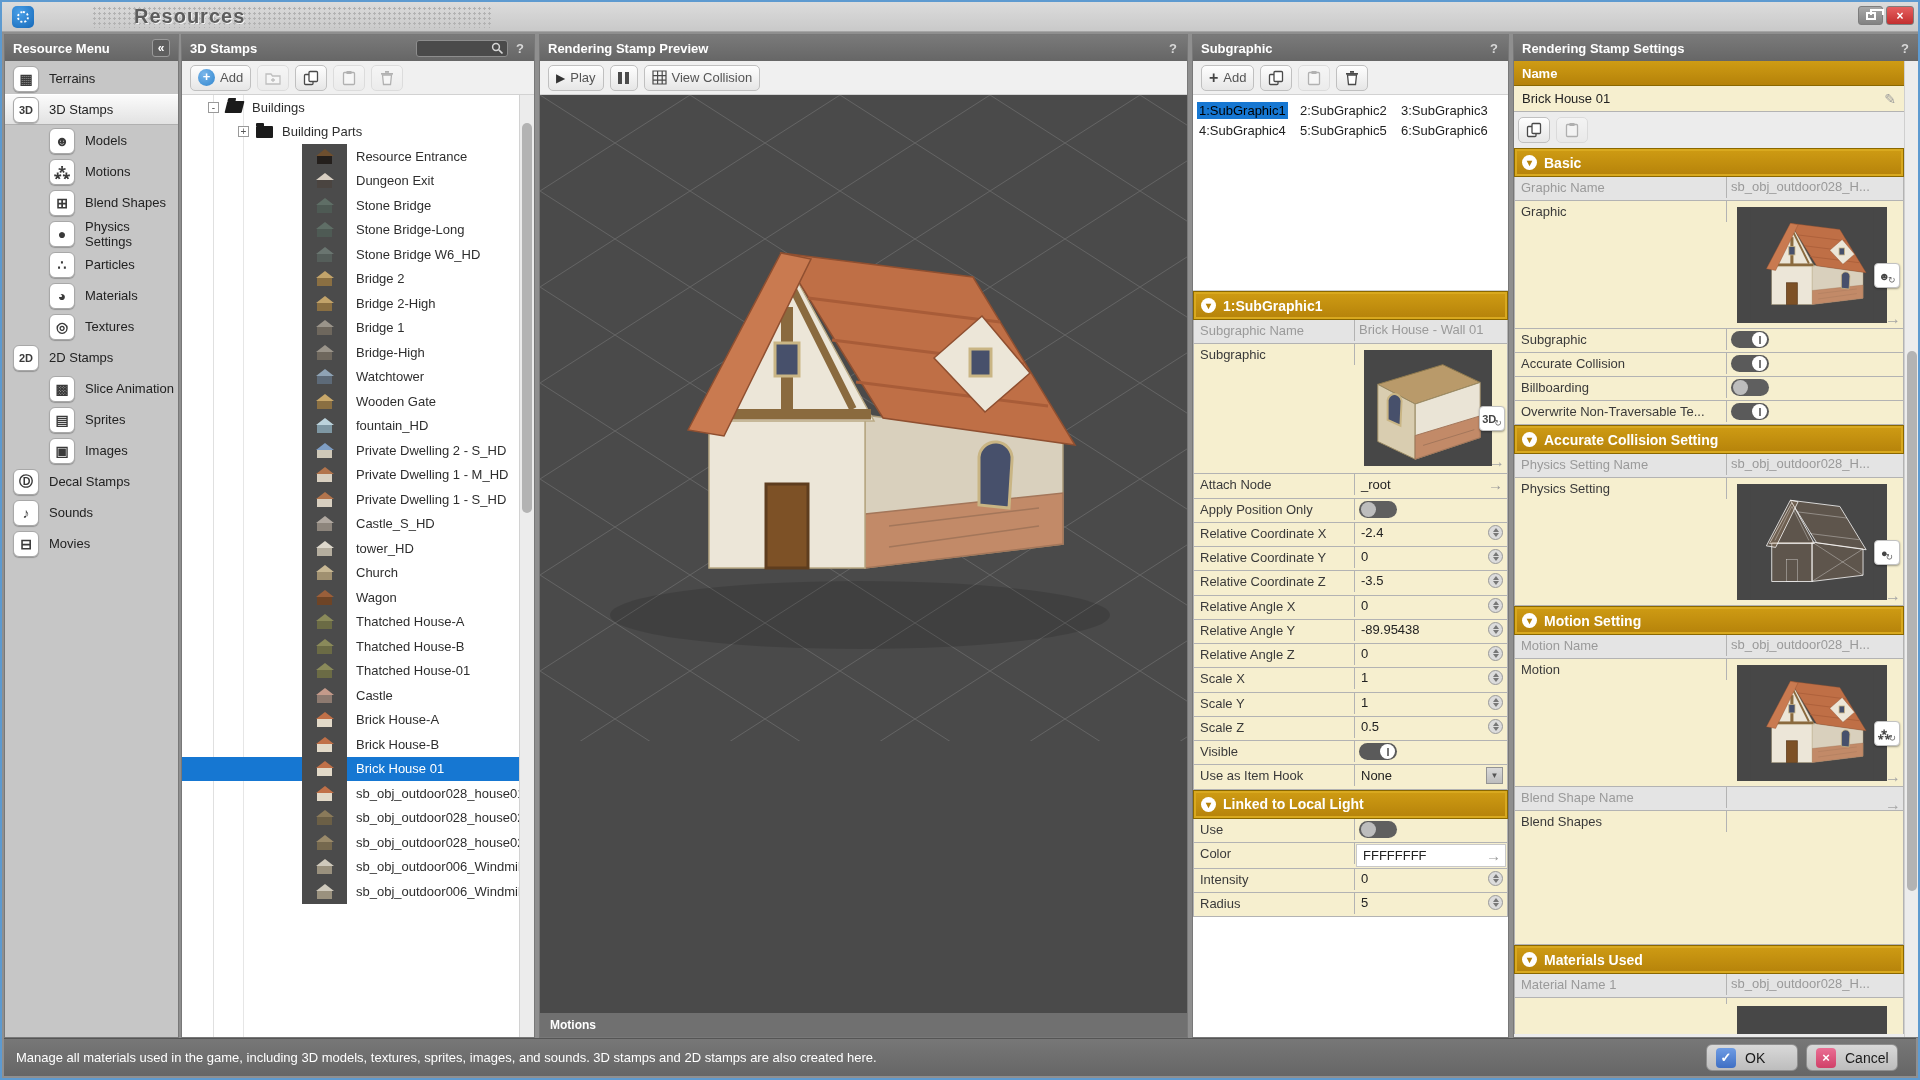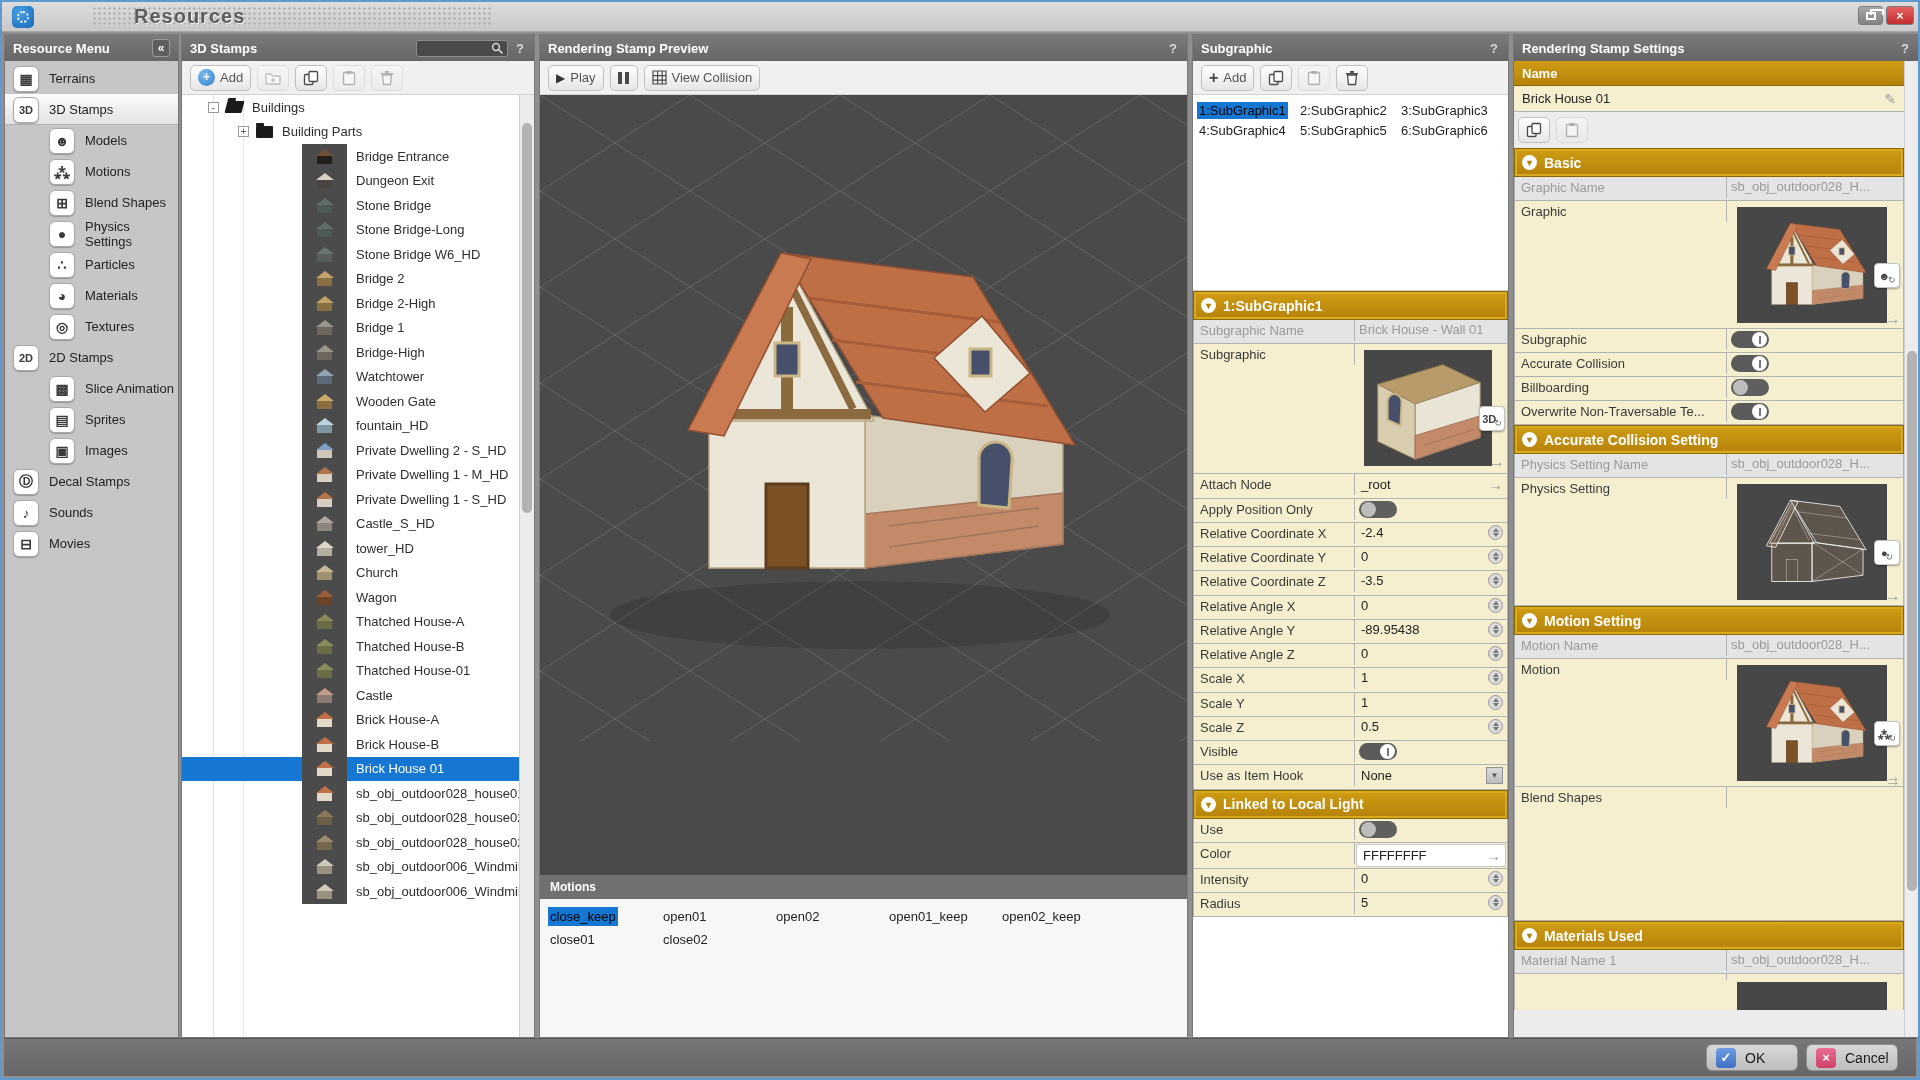--- a/index.html
+++ b/index.html
@@ -347,21 +347,21 @@
             <span class="folder"></span>
             <span class="tree-label">Building Parts</span>
           </div>
           <div class="tree-row leaf">
             <span class="leaf-icon">
               <span class="mini">
                 <span class="mini-roof" style="border-bottom-color: rgb(110, 79, 47);"></span>
                 <span class="mini-body" style="background: rgb(36, 31, 28);"></span>
               </span>
             </span>
-            <span class="tree-label">Bridge Entrance</span>
+            <span class="tree-label">Resource Entrance</span>
           </div>
           <div class="tree-row leaf">
             <span class="leaf-icon">
               <span class="mini">
                 <span class="mini-roof" style="border-bottom-color: rgb(216, 207, 194);"></span>
                 <span class="mini-body" style="background: rgb(74, 68, 64);"></span>
               </span>
             </span>
             <span class="tree-label">Dungeon Exit</span>
           </div>
@@ -659,29 +659,20 @@
     </div>
     <div class="viewport">
       <svg width="647" height="646" viewBox="0 0 647 646" preserveAspectRatio="none">
         <rect x="0" y="0" width="647" height="646" fill="#4a4a4a"></rect>
         <rect x="-40" y="-30" width="740" height="720" fill="url(#grid)"></rect>
         <ellipse cx="320" cy="520" rx="250" ry="34" fill="rgba(0,0,0,0.13)"></ellipse>
         <use href="#sym-house" x="0" y="0" width="480" height="450" transform="translate(85,95)"></use>
       </svg>
     </div>
     <div class="motions-header">Motions</div>
-    <div class="motions-list">
-        <div class="motion-item sel"><span>close_keep</span></div>
-        <div class="motion-item"><span>open01</span></div>
-        <div class="motion-item"><span>open02</span></div>
-        <div class="motion-item"><span>open01_keep</span></div>
-        <div class="motion-item"><span>open02_keep</span></div>
-        <div class="motion-item"><span>close01</span></div>
-        <div class="motion-item"><span>close02</span></div>
-      </div>
   </div>
 
   <div class="panel subgraphic-panel">
     <div class="panel-header">
       <span>Subgraphic</span>
       <span class="ph-spacer"></span>
       <span class="help">?</span>
     </div>
     <div class="toolbar">
       <span class="tb-btn">
@@ -1040,20 +1031,24 @@
                   <use href="#sym-house"></use>
                 </svg>
               <span class="badge">
                   <span class="bmain">⁂</span>
                   <span class="bsub">↻</span>
                 </span>
             </span>
             <span class="cell-arrow">→</span>
           </div>
         </div>
+        <div class="prop-row name">
+          <div class="prop-label">Blend Shape Name</div>
+          <div class="prop-value"></div>
+        </div>
         <div class="prop-row blend-empty">
           <div class="prop-label" style="align-items:center">Blend Shapes</div>
           <div class="prop-value">
             <span class="cell-arrow">→</span>
           </div>
         </div>
         <div class="gold">
           <span class="chev">▾</span>
           <span>Materials Used</span>
         </div>
@@ -1068,20 +1063,21 @@
           </div>
         </div>
       </div>
     </div>
     <div class="set-scroll">
         <div class="set-thumb"></div>
       </div>
   </div>
 
   <div class="statusbar">
+    <span class="status-text">Manage all materials used in the game, including 3D models, textures, sprites, images, and sounds. 3D stamps and 2D stamps are also created here.</span>
     <span class="sb-btn">
       <span class="sb-ico ok">✓</span>
       <span>OK</span>
     </span>
     <span class="sb-btn cancel">
       <span class="sb-ico cancel">×</span>
       <span>Cancel</span>
     </span>
   </div>
 

